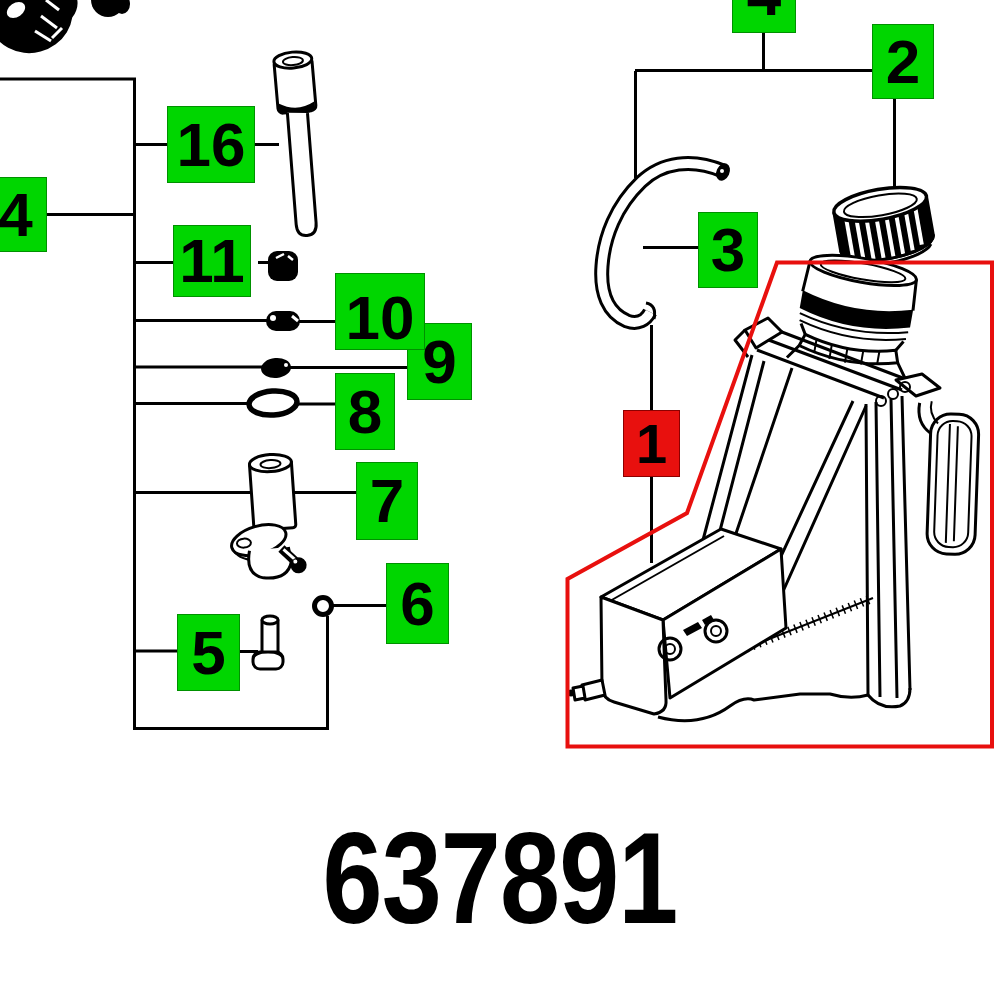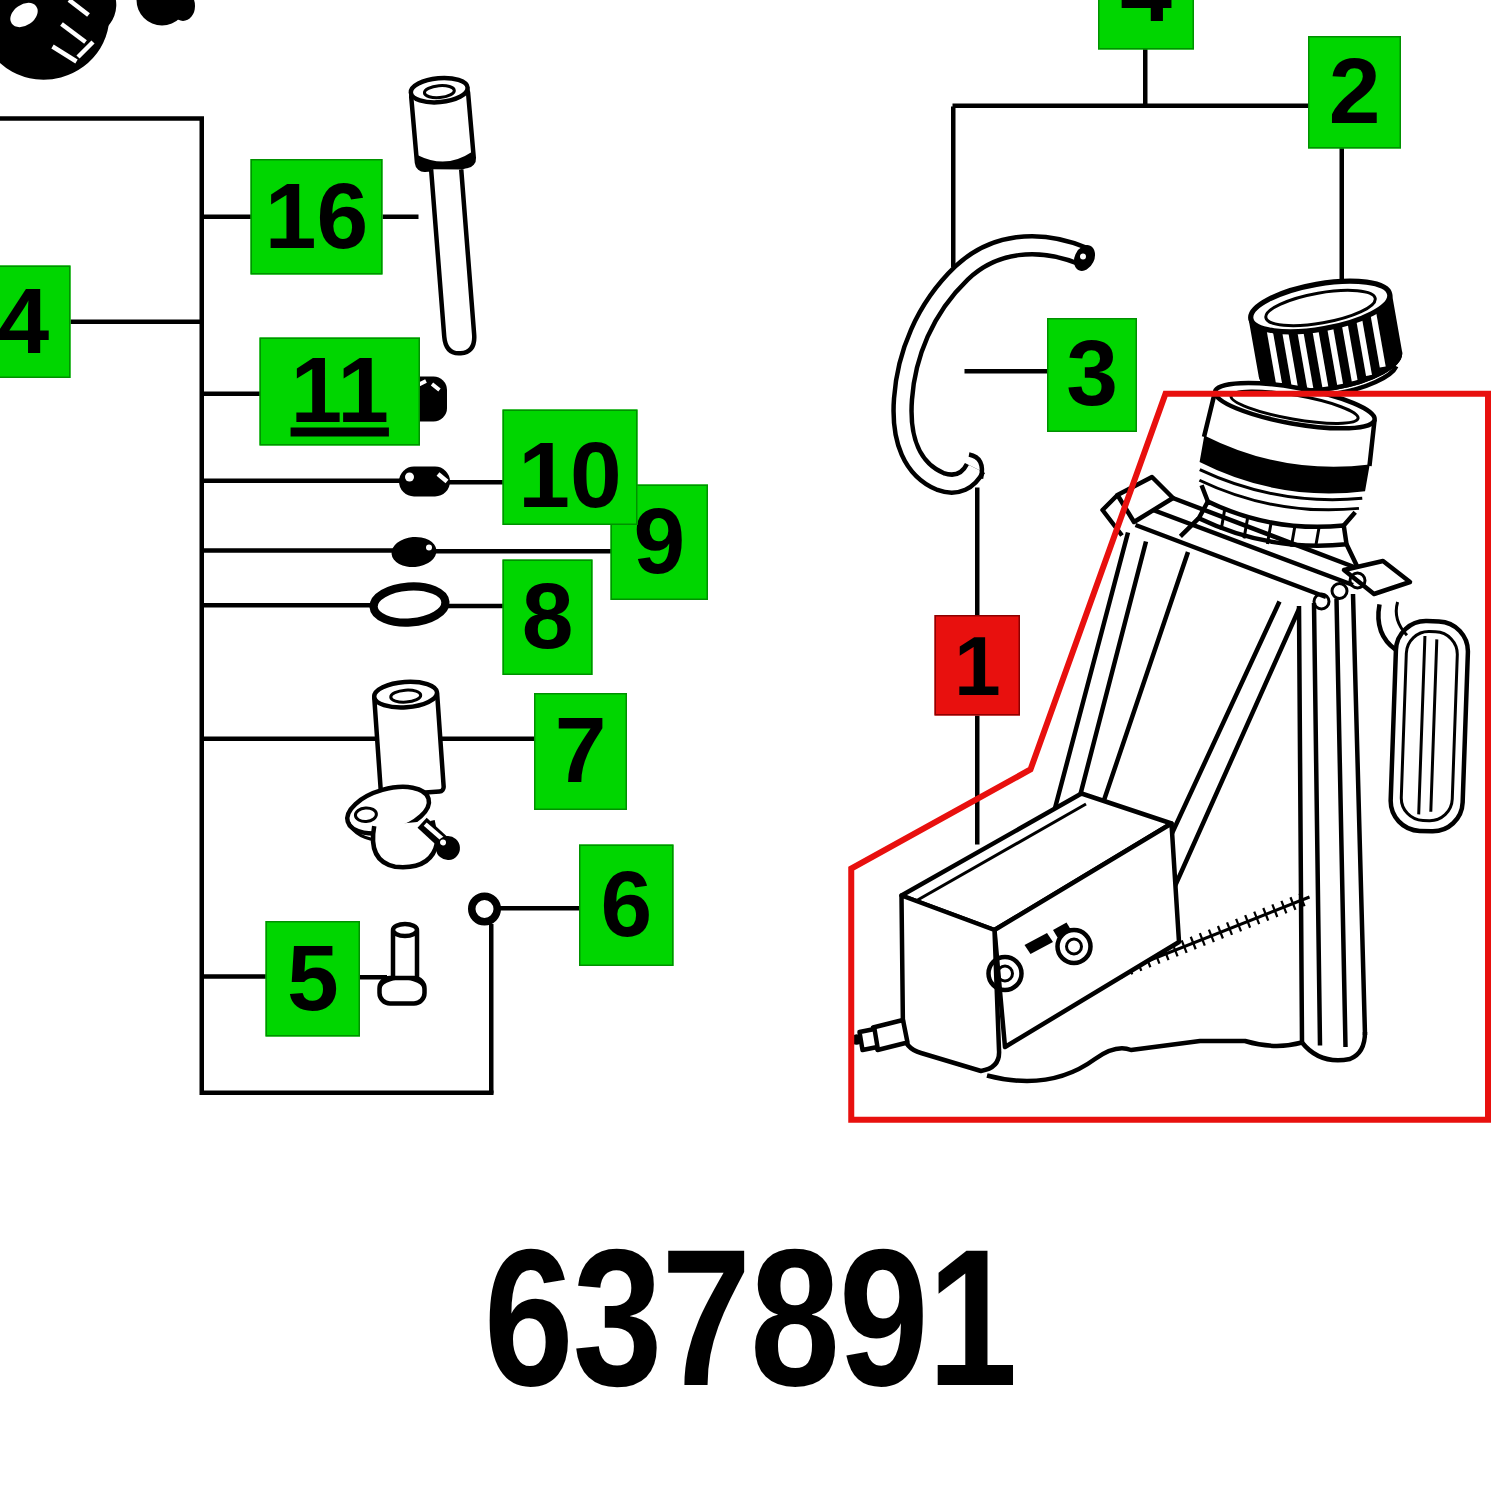--- a/index.html
+++ b/index.html
@@ -215,21 +215,21 @@
     <path d="M573,688 L583,686 L585,698 L575,700 Z" class="inkw"></path>
     <circle cx="571" cy="693" r="3.5" fill="#000"></circle>
   </g>
 
   <path class="red-outline" d="M777,262.5 L992,262.5 L992,746.5 L567.5,746.5 L567.5,579 L687,513 Z"></path>
 </svg>
 
   <div class="lab" style="left:167px;top:106px;width:88px;height:77px;">
     <span>16</span>
   </div>
-  <div class="lab" style="left:173px;top:225px;width:107px;height:72px;text-decoration:underline;">
+  <div class="lab" style="left:173px;top:225px;width:78px;height:72px;">
     <span>11</span>
   </div>
   <div class="lab" style="left:335px;top:273px;width:90px;height:77px;align-items:flex-end;">
     <span>10</span>
   </div>
   <div class="lab under" style="left:407px;top:323px;width:65px;height:77px;">
     <span>9</span>
   </div>
   <div class="lab" style="left:335px;top:373px;width:60px;height:77px;">
     <span>8</span>

